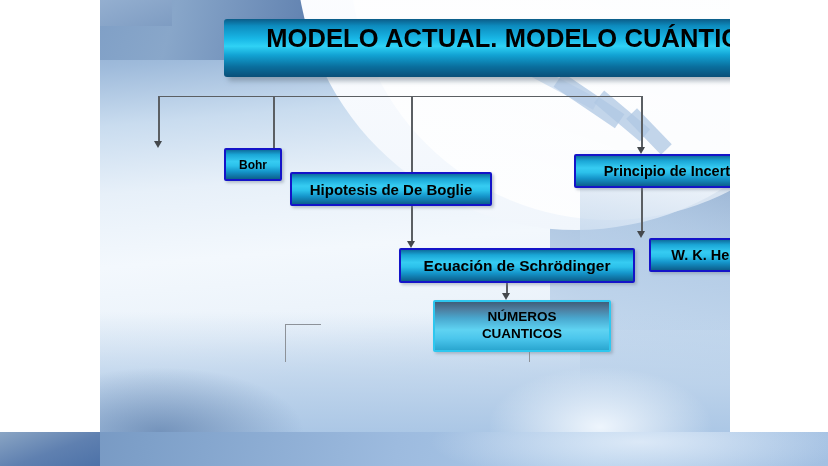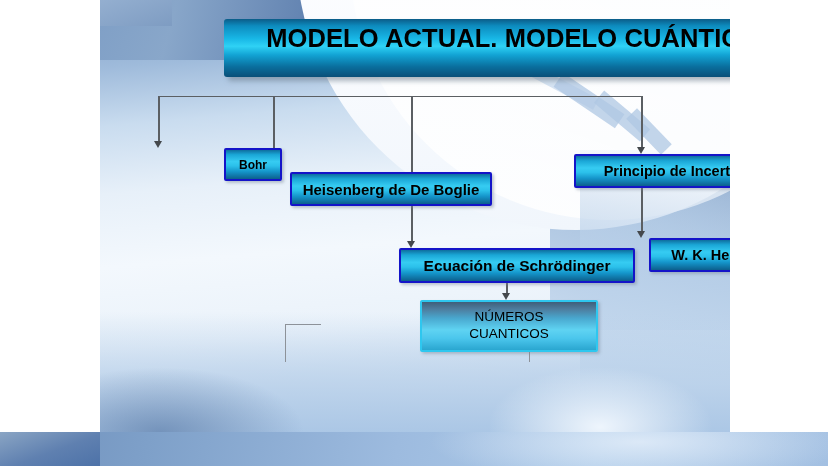--- a/index.html
+++ b/index.html
@@ -124,25 +124,25 @@
   }
 
   #box-bohr{left:124px;top:148px;width:54px;height:29px;font-size:12px;}
   #box-debroglie{left:190px;top:172px;width:198px;height:30px;font-size:15px;}
   #box-incertidumbre{left:474px;top:154px;width:239px;height:30px;font-size:14.5px;}
   #box-heisenberg{left:549px;top:238px;width:159px;height:30px;font-size:14.5px;}
   #box-schrodinger{left:299px;top:248px;width:232px;height:31px;font-size:15.5px;}
 
   
   #box-numeros{
-    position:absolute;left:320px;top:300px;width:174px;height:48px;
+    position:absolute;left:333px;top:300px;width:174px;height:48px;
     border:2.6px solid #2ec7ef;border-radius:2px;
     background:linear-gradient(180deg,#3f5f7a 0%,#4d7b9c 14%,#49a8cf 34%,#5fd3f2 58%,#4bc6ec 76%,#2aa6d0 100%);
     display:flex;flex-direction:column;align-items:center;justify-content:center;
-    color:#000000;font-weight:normal;font-size:13.5px;line-height:1.25;
+    color:#000000;font-weight:bold;font-size:13.5px;line-height:1.25;
     box-shadow:2px 2px 3px rgba(120,135,150,.45);
   }
 
   
   #box-quantum{
     position:absolute;left:246px;top:362px;width:320px;height:38px;
     border:1px solid #c6d8ea;
     background:linear-gradient(180deg,#ffffff 0%,#f3fbff 18%,#9fe6fb 40%,#49d2f7 52%,#9ae4fa 64%,#f4fbff 84%,#ffffff 100%);
     display:flex;align-items:center;justify-content:center;
     box-shadow:1px 2px 3px rgba(140,155,170,.4);
@@ -199,21 +199,21 @@
     <div class="brk brkh" style="left:185px;top:324px;width:36px;"></div>
     <div class="brk brkv" style="left:185px;top:324px;height:38px;"></div>
     <div class="brk brkh" style="left:394px;top:324px;width:36px;"></div>
     <div class="brk brkv" style="left:429px;top:324px;height:38px;"></div>
 
     <div id="title-banner">
       <div id="title-main">MODELO ACTUAL. MODELO CUÁNTICO</div>
     </div>
 
     <div class="box" id="box-bohr">Bohr</div>
-    <div class="box" id="box-debroglie">Heisenberg de De Boglie</div>
+    <div class="box" id="box-debroglie">Hipotesis de De Boglie</div>
     <div class="box" id="box-incertidumbre">Principio de Incertidumbre</div>
     <div class="box" id="box-heisenberg">W. K. Heisenberg</div>
     <div class="box" id="box-schrodinger">Ecuación de Schrödinger</div>
 
     <div id="box-numeros">
       <div>NÚMEROS</div>
       <div>CUANTICOS</div>
     </div>
 
 

